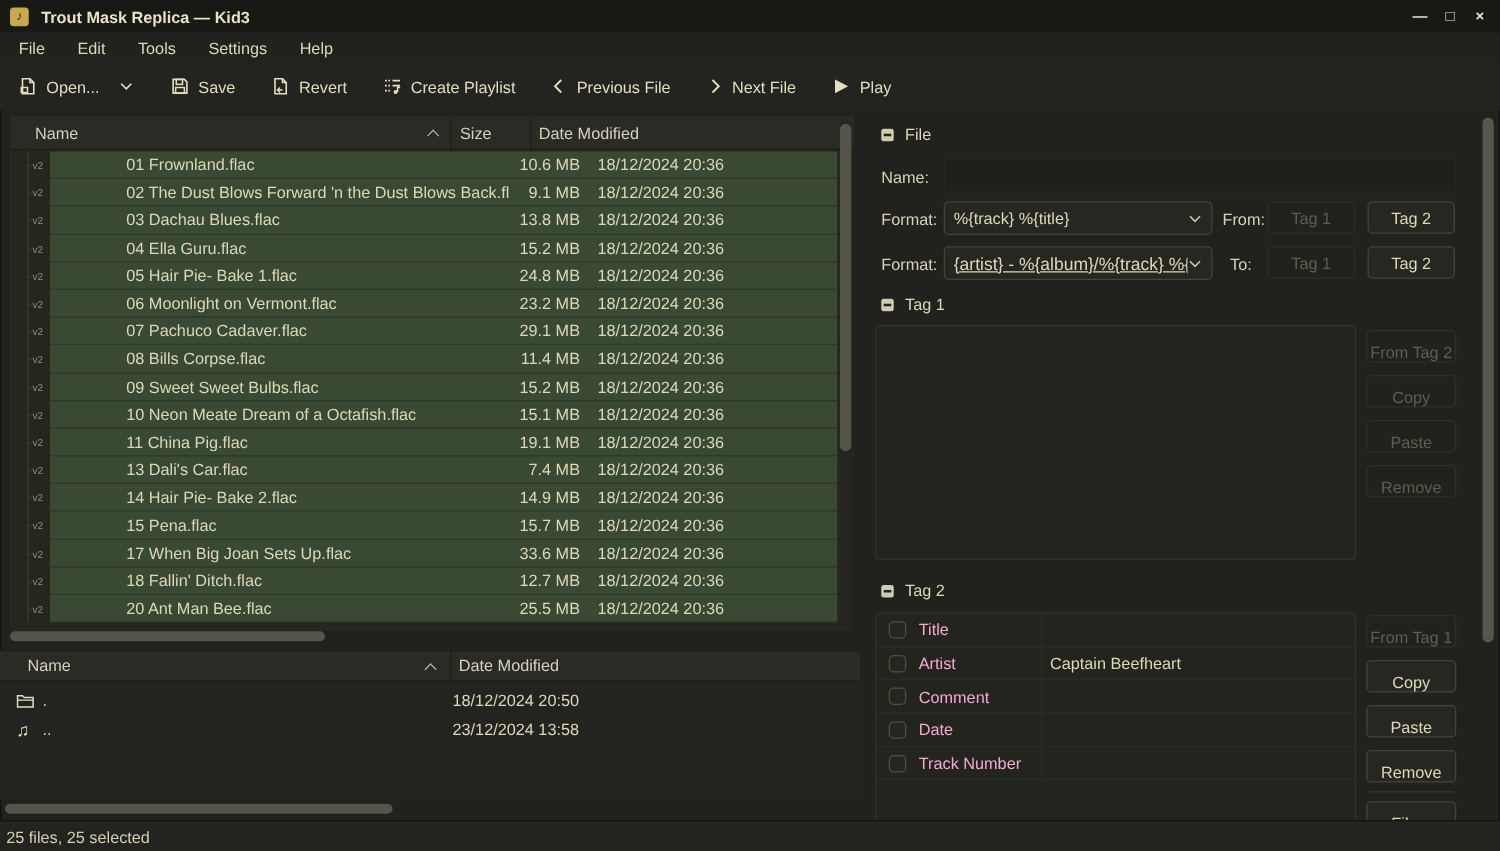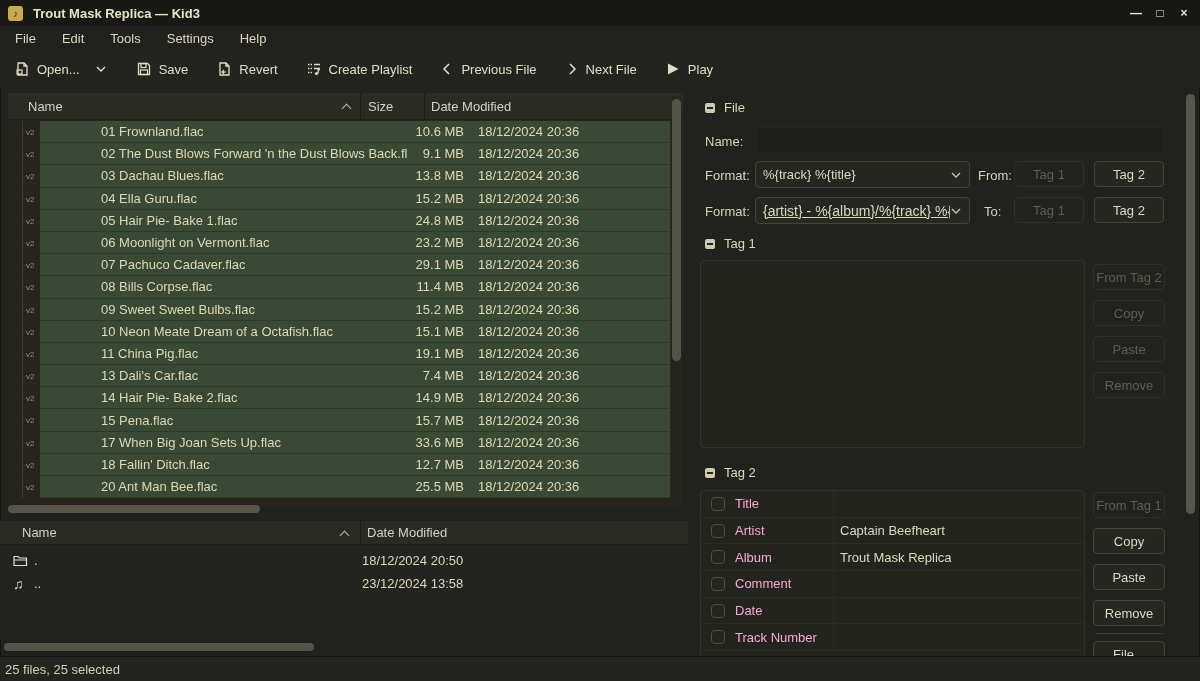--- a/index.html
+++ b/index.html
@@ -78,21 +78,21 @@
   .combo-text { flex:1; white-space:nowrap; overflow:hidden; }
   .combo-text.small { font-size:14px;text-decoration:underline; }
   .combo-chev { flex:0 0 12px; display:flex; align-items:center; }
   .btn { display:flex; align-items:center; justify-content:center; height:26px; background:#272721;
          border:1px solid #45443a; border-radius:4px; color:#ded9bc; }
   .btn.disabled { background:transparent; border-color:#30302a; color:#615e4f; }
   .abs { position:absolute; }
   .tag1-frame { position:absolute; left:10px; top:172px; width:385px; height:188px; background:#24241f;
                 border:1px solid #32322c; border-radius:3px; }
   .side-buttons { position:absolute; width:72px; display:flex; flex-direction:column; gap:10px; }
-  .side-buttons .btn { width:72px; flex:0 0 26px; }
+  .side-buttons .btn { width:72px; flex:0 0 26px;align-items:flex-end; }
   .btn-divider { height:1px; background:#3a3933; margin:-3px 2px; }
   .tag2-frame { position:absolute; left:10px; top:402px; width:385px; height:260px; background:#24241f;
                 border:1px solid #32322c; border-radius:4px 4px 0 0; overflow:hidden; }
   .t2-row { height:26.7px; display:flex; align-items:center; border-bottom:1px solid #2c2c26; }
   .t2-check { flex:0 0 14px; height:14px; margin-left:10px; border:1px solid #504f44; border-radius:4px; background:#26261f; }
   .t2-label { flex:0 0 98px; margin-left:10px; color:#f9a8d4; white-space:nowrap; }
   .t2-value { flex:1; align-self:stretch; border-left:1px solid #2c2c26; display:flex; align-items:center;
               padding-left:6px; color:#ddd8b8; white-space:nowrap; }
   .rp-vscroll { position:absolute; right:5px; top:2px; width:9px; bottom:0; }
   .rp-vthumb { position:absolute; top:4px; left:0; width:9px; height:420px; border-radius:4.5px; background:#56564c; }
@@ -489,25 +489,20 @@
           <span class="t2-label">Title</span>
           <span class="t2-value"></span>
         </div>
         <div class="t2-row">
           <span class="t2-check"></span>
           <span class="t2-label">Artist</span>
           <span class="t2-value">Captain Beefheart</span>
         </div>
         <div class="t2-row">
           <span class="t2-check"></span>
-          <span class="t2-label">Album</span>
-          <span class="t2-value">Trout Mask Replica</span>
-        </div>
-        <div class="t2-row">
-          <span class="t2-check"></span>
           <span class="t2-label">Comment</span>
           <span class="t2-value"></span>
         </div>
         <div class="t2-row">
           <span class="t2-check"></span>
           <span class="t2-label">Date</span>
           <span class="t2-value"></span>
         </div>
         <div class="t2-row">
           <span class="t2-check"></span>

